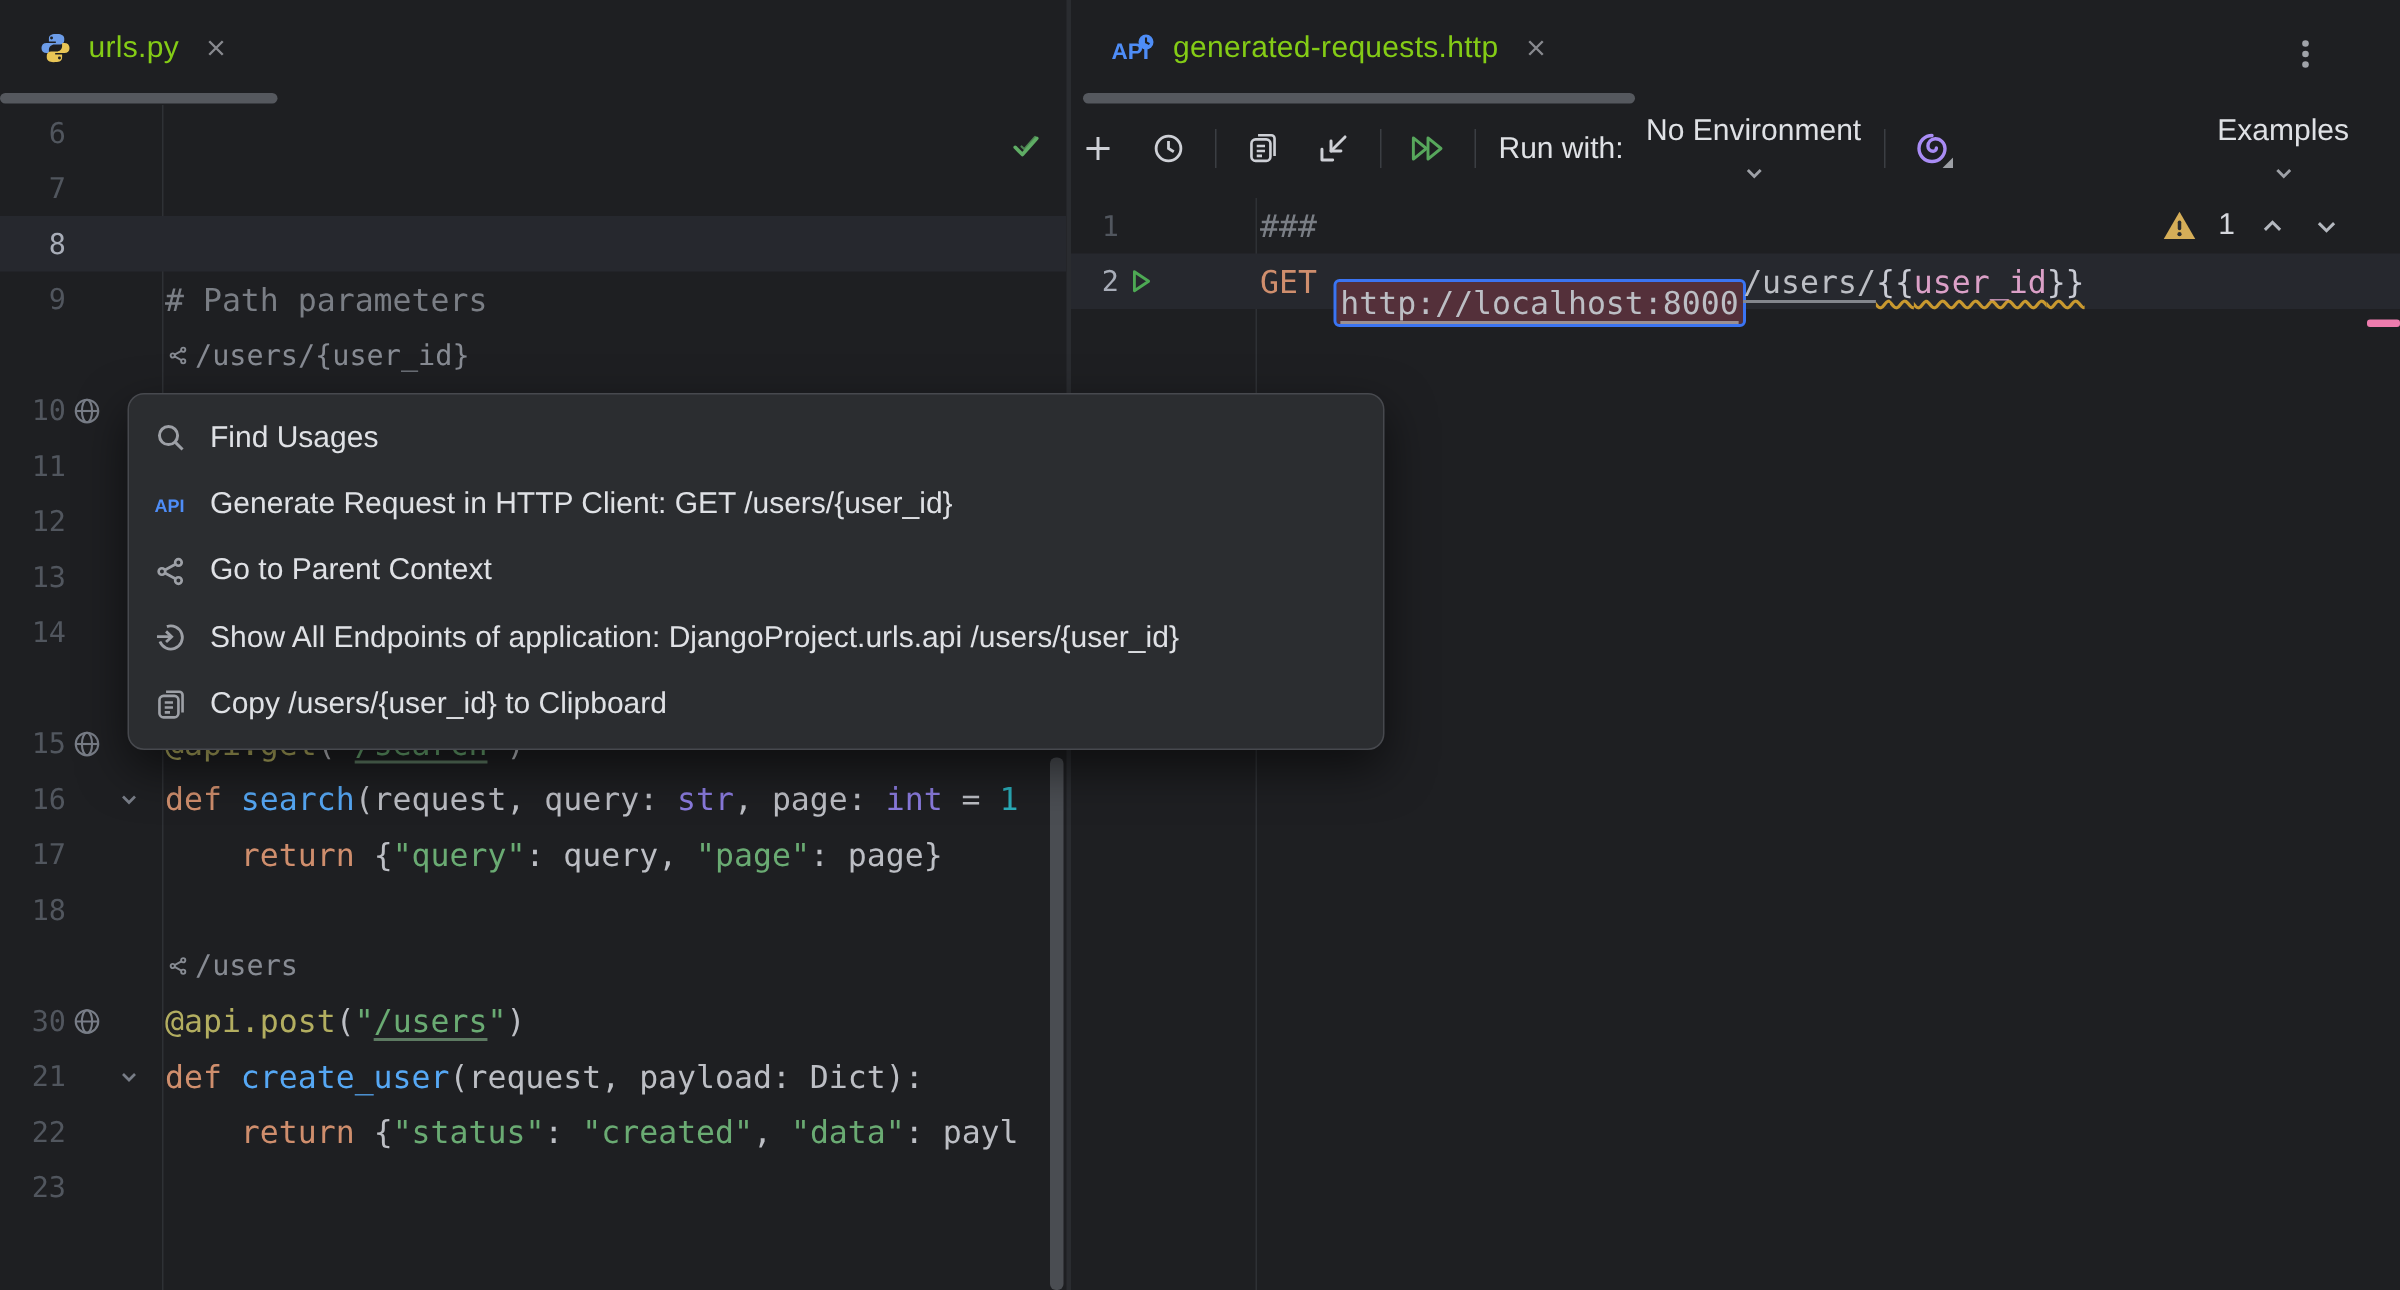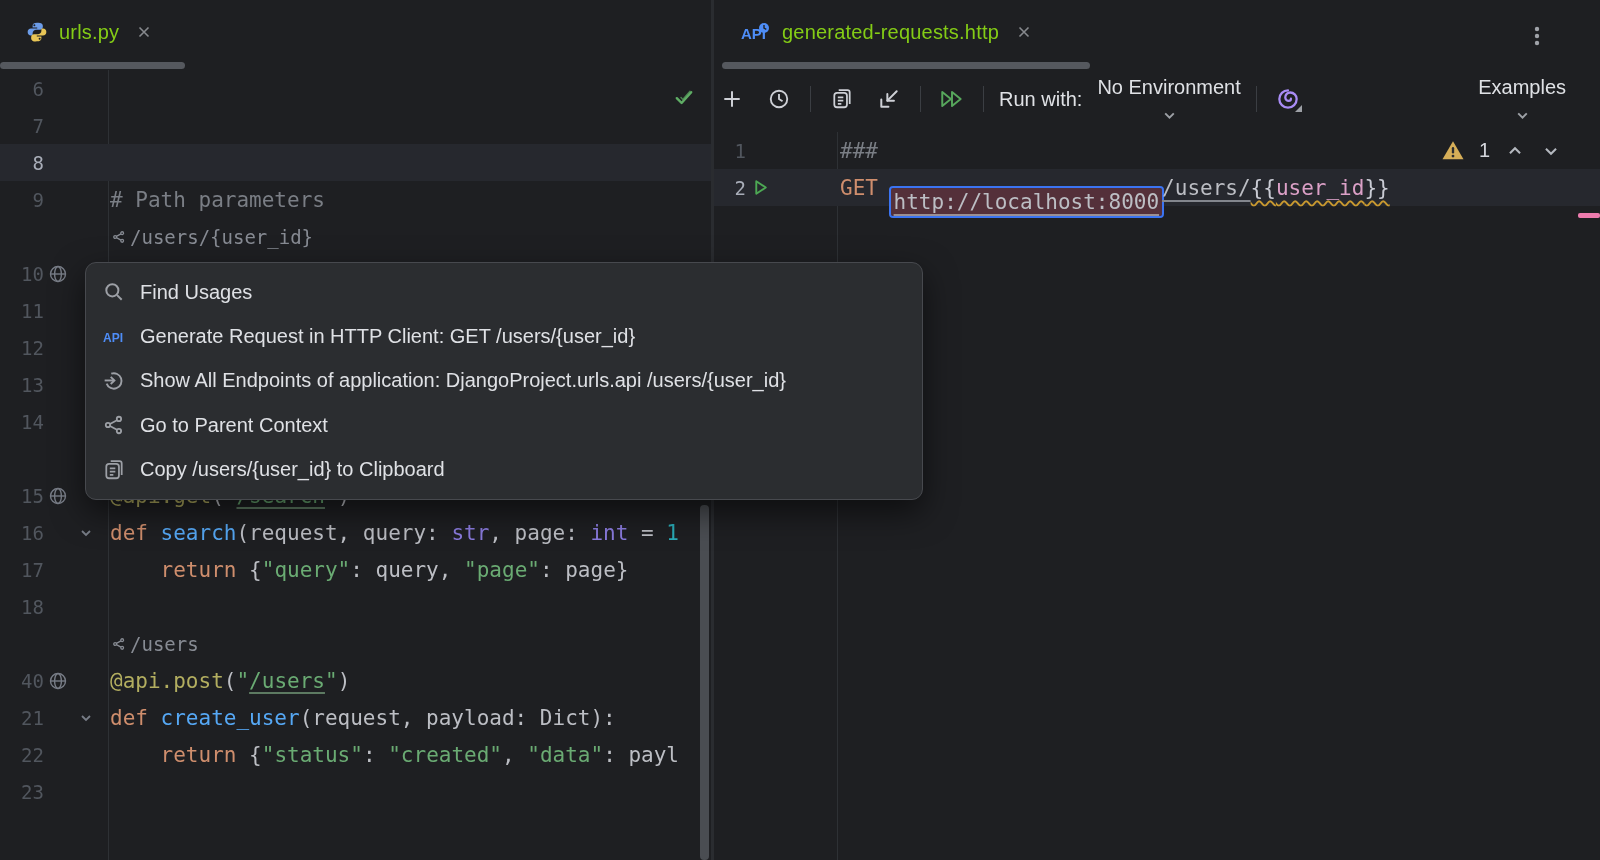--- a/index.html
+++ b/index.html
@@ -248,21 +248,21 @@
             <path d="M3 5l4 4 4-4"></path>
           </svg></span><span class="code"><span class="tk-kw">def </span><span class="tk-fn">search</span><span class="tk-txt">(request, query: </span><span class="tk-type">str</span><span class="tk-txt">, page: </span><span class="tk-type">int</span><span class="tk-txt"> = </span><span class="tk-lit">1</span></span></div>
       <div class="line"><span class="gnum">17</span><span class="gslot"></span><span class="gslot"></span><span class="code"><span class="tk-txt">    </span><span class="tk-kw">return </span><span class="tk-txt">{</span><span class="tk-str">"query"</span><span class="tk-txt">: query, </span><span class="tk-str">"page"</span><span class="tk-txt">: page}</span></span></div>
       <div class="line"><span class="gnum">18</span><span class="gslot"></span><span class="gslot"></span><span class="code"></span></div>
       <div class="line"><span class="gnum"></span><span class="gslot"></span><span class="gslot"></span><span class="code"><span class="icon inlay-ic"><svg width="14" height="14" viewBox="0 0 20 20" fill="none" stroke="#878B93" stroke-width="1.8">
               <circle cx="14.5" cy="4.5" r="2"></circle>
               <circle cx="14.5" cy="15.5" r="2"></circle>
               <circle cx="4.5" cy="10" r="2"></circle>
               <path d="M6.3 9.1l6.4-3.5M6.3 10.9l6.4 3.5"></path>
             </svg></span><span class="inlay-txt">/users</span></span></div>
-      <div class="line"><span class="gnum">40</span><span class="gslot icon"><svg width="20" height="20" viewBox="0 0 20 20" fill="none" stroke="#787D87" stroke-width="1.4">
+      <div class="line"><span class="gnum">30</span><span class="gslot icon"><svg width="20" height="20" viewBox="0 0 20 20" fill="none" stroke="#787D87" stroke-width="1.4">
             <circle cx="10" cy="10" r="7.5"></circle>
             <ellipse cx="10" cy="10" rx="3.4" ry="7.5"></ellipse>
             <path d="M2.5 10h15"></path>
           </svg></span><span class="gslot"></span><span class="code"><span class="tk-dec">@api.post</span><span class="tk-txt">(</span><span class="tk-str">"</span><span class="tk-lnk">/users</span><span class="tk-str">"</span><span class="tk-txt">)</span></span></div>
       <div class="line"><span class="gnum">21</span><span class="gslot"></span><span class="gslot icon"><svg width="14" height="14" viewBox="0 0 14 14" fill="none" stroke="#787D87" stroke-width="1.8">
             <path d="M3 5l4 4 4-4"></path>
           </svg></span><span class="code"><span class="tk-kw">def </span><span class="tk-fn">create_user</span><span class="tk-txt">(request, payload: Dict):</span></span></div>
       <div class="line"><span class="gnum">22</span><span class="gslot"></span><span class="gslot"></span><span class="code"><span class="tk-txt">    </span><span class="tk-kw">return </span><span class="tk-txt">{</span><span class="tk-str">"status"</span><span class="tk-txt">: </span><span class="tk-str">"created"</span><span class="tk-txt">, </span><span class="tk-str">"data"</span><span class="tk-txt">: payl</span></span></div>
       <div class="line"><span class="gnum">23</span><span class="gslot"></span><span class="gslot"></span><span class="code"></span></div>
     </div>
@@ -322,41 +322,41 @@
     <div class="ctx-item">
       <span class="icon">
           <svg width="26" height="18" viewBox="0 0 26 18">
             <text x="0" y="14" font-family="Liberation Sans, sans-serif" font-weight="bold" font-size="13" fill="#4E8DF7">API</text>
           </svg>
         </span>
       <span>Generate Request in HTTP Client: GET /users/{user_id}</span>
     </div>
     <div class="ctx-item">
       <span class="icon">
-          <svg width="22" height="22" viewBox="0 0 20 20" fill="none" stroke="#9DA0A6" stroke-width="1.7">
-            <path d="M7.5 3.4a7 7 0 1 1-4.2 9"></path>
-            <path d="M1.5 9.5h8.5"></path>
-            <path d="M7 6.3l3.4 3.2L7 12.7"></path>
-          </svg>
-        </span>
-      <span>Show All Endpoints of application: DjangoProject.urls.api /users/{user_id}</span>
-    </div>
-    <div class="ctx-item">
-      <span class="icon">
           <svg width="22" height="22" viewBox="0 0 20 20" fill="none" stroke="#9DA0A6" stroke-width="1.6">
             <circle cx="14.5" cy="4.5" r="2"></circle>
             <circle cx="14.5" cy="15.5" r="2"></circle>
             <circle cx="4.5" cy="10" r="2"></circle>
             <path d="M6.3 9.1l6.4-3.5M6.3 10.9l6.4 3.5"></path>
           </svg>
         </span>
       <span>Go to Parent Context</span>
     </div>
     <div class="ctx-item">
       <span class="icon">
+          <svg width="22" height="22" viewBox="0 0 20 20" fill="none" stroke="#9DA0A6" stroke-width="1.7">
+            <path d="M7.5 3.4a7 7 0 1 1-4.2 9"></path>
+            <path d="M1.5 9.5h8.5"></path>
+            <path d="M7 6.3l3.4 3.2L7 12.7"></path>
+          </svg>
+        </span>
+      <span>Show All Endpoints of application: DjangoProject.urls.api /users/{user_id}</span>
+    </div>
+    <div class="ctx-item">
+      <span class="icon">
           <svg width="22" height="22" viewBox="0 0 20 20" fill="none" stroke="#9DA0A6" stroke-width="1.6">
             <rect x="3" y="4.5" width="11.5" height="13" rx="2.5"></rect>
             <path d="M7 2h8a2 2 0 0 1 2 2v10.5"></path>
             <path d="M6.2 8.5h5M6.2 11.5h5M6.2 14.5h3.2"></path>
           </svg>
         </span>
       <span>Copy /users/{user_id} to Clipboard</span>
     </div>
   </div>
 

